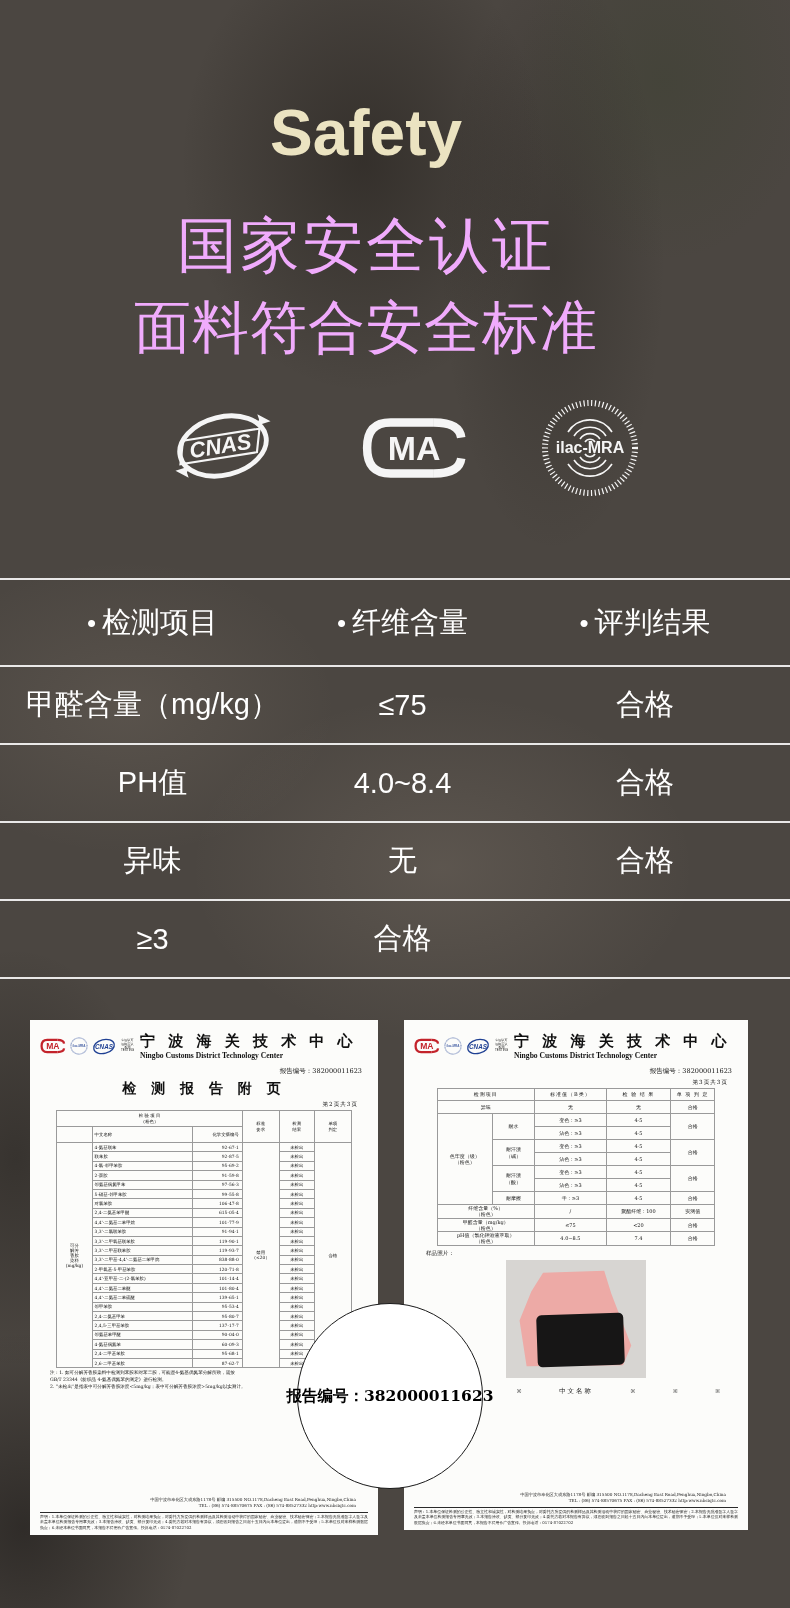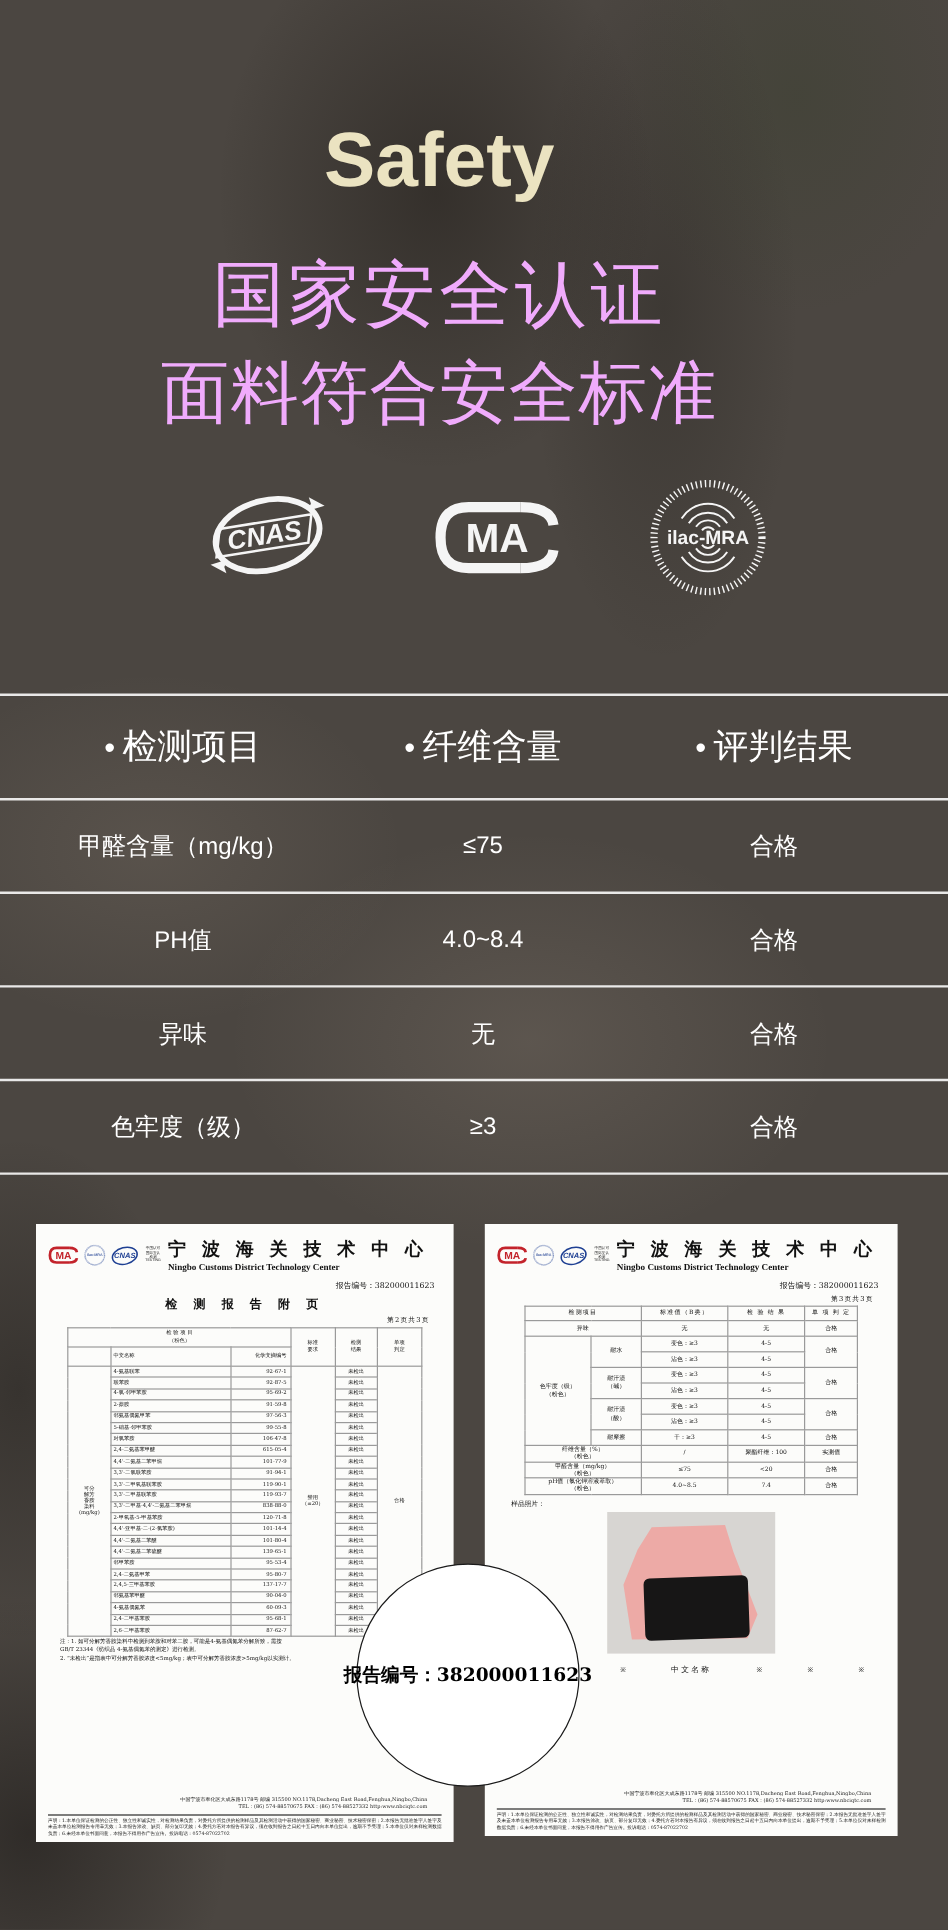--- a/index.html
+++ b/index.html
@@ -23,39 +23,39 @@
   .hero-line{position:absolute;width:100%;text-align:center;color:#f0abfc;font-weight:400;}
   .hero-line1{top:206px;font-size:60px;letter-spacing:3px;}
   .hero-line2{top:290px;font-size:57px;letter-spacing:1px;}
   .hero-logo{position:absolute;opacity:.95;}
   .logo-cnas{left:156px;top:402px;}
   .logo-cma{left:348px;top:416px;}
   .logo-ilac{left:528px;top:398px;}
   
   .summary{position:absolute;top:578px;left:0;width:790px;border-top:2px solid rgba(255,255,255,.88);}
   .srow{display:grid;grid-template-columns:305px 195px 290px;align-items:center;justify-items:center;
-    height:76px;border-bottom:2px solid rgba(255,255,255,.88);color:#fff;font-size:20px;}
+    height:76px;border-bottom:2px solid rgba(255,255,255,.88);color:#fff;font-size:29px;}
   .srow.head{height:85px;font-size:29px;}
   .hcell{display:flex;align-items:center;gap:6px;}
   .bullet{font-size:26px;line-height:1;}
   
   .cert{position:absolute;top:1020px;background:#fcfcfa;color:#111;box-sizing:border-box;
     font-family:"DejaVu Serif","Liberation Serif",serif;display:flex;flex-direction:column;
     padding:12px 8px 5px;}
   .cert-left{left:30px;width:348px;height:515px;}
   .cert-right{left:404px;width:344px;height:510px;}
   .cert-head{display:flex;align-items:center;gap:3px;margin:0 2px;}
   .mark-text{font-size:3px;line-height:1.15;white-space:pre-line;text-align:center;color:#111;
     font-family:"Liberation Sans",sans-serif;margin-left:1px;}
   .org{margin-left:3px;}
   .org-cn{font-size:15px;font-weight:bold;letter-spacing:4px;white-space:nowrap;}
   .org-en{font-size:7.6px;font-weight:bold;margin-top:0px;white-space:nowrap;
     font-family:Liberation Serif, serif;}
   .report-no{text-align:right;font-size:6.5px;margin:7px 8px 0;}
-  .doc-title{text-align:center;font-size:10px;font-weight:bold;letter-spacing:5px;margin-top:4px;}
+  .doc-title{text-align:center;font-size:14px;font-weight:bold;letter-spacing:5px;margin-top:4px;}
   .page-info{text-align:right;font-size:5.6px;margin:3px 12px 1px;letter-spacing:1px;}
   table{border-collapse:collapse;}
   .ltab{width:89%;margin:0 auto;font-size:4.4px;table-layout:fixed;}
   .ltab th,.ltab td{border:1px solid #9a9a9a;text-align:center;font-weight:normal;
     padding:0;height:8.4px;line-height:1.15;overflow:hidden;}
   .ltab thead th{height:15px;}
   .ltab .nm{text-align:left;padding-left:2px;}
   .ltab .cas{text-align:right;padding-right:3px;}
   .pl{white-space:pre-line;}
   .notes{font-size:4.6px;line-height:1.45;margin:2px 12px 0;white-space:pre-line;}
@@ -156,21 +156,20 @@
     <div>PH值</div>
     <div>4.0~8.4</div>
     <div>合格</div>
   </div>
   <div class="srow">
     <div>异味</div>
     <div>无</div>
     <div>合格</div>
   </div>
   <div class="srow">
-    <div>色牢度（级）</div>
     <div>≥3</div>
     <div>合格</div>
   </div>
 </div>
 
 <div class="cert cert-left">
   <div class="cert-head">
     <svg viewBox="0 0 120 68" width="27" height="16">
       <g fill="none" stroke="#c3232b" stroke-width="10">
         <path d="M78,7 H32 C14,7 7,17 7,34 C7,51 14,61 32,61 H78"></path>

